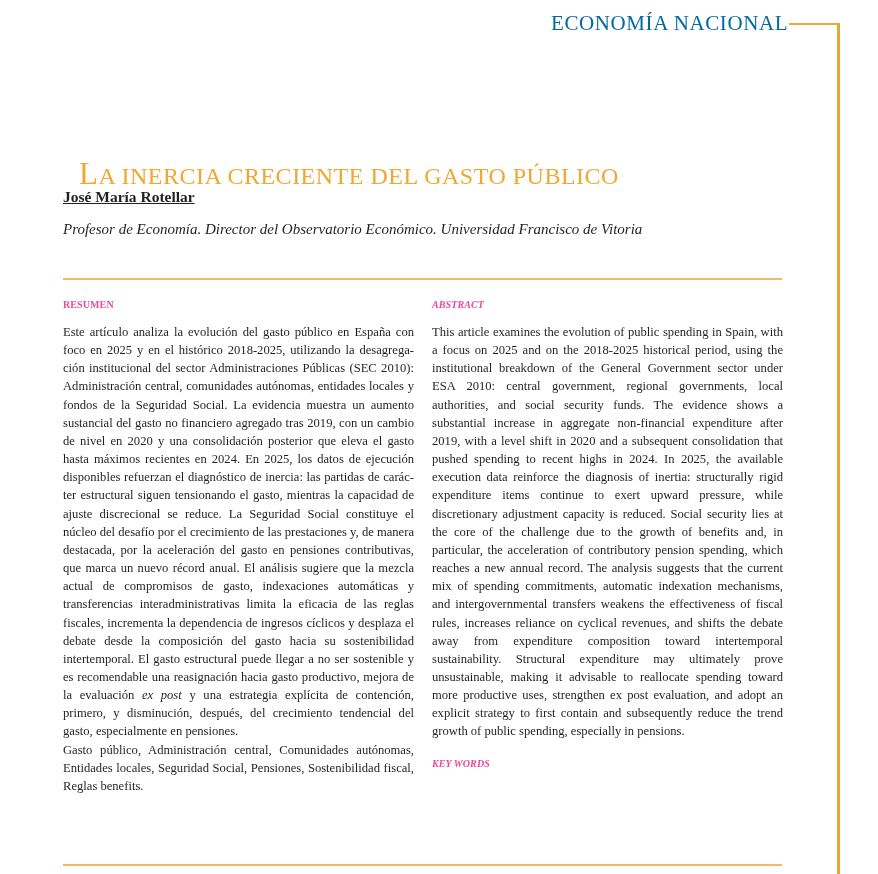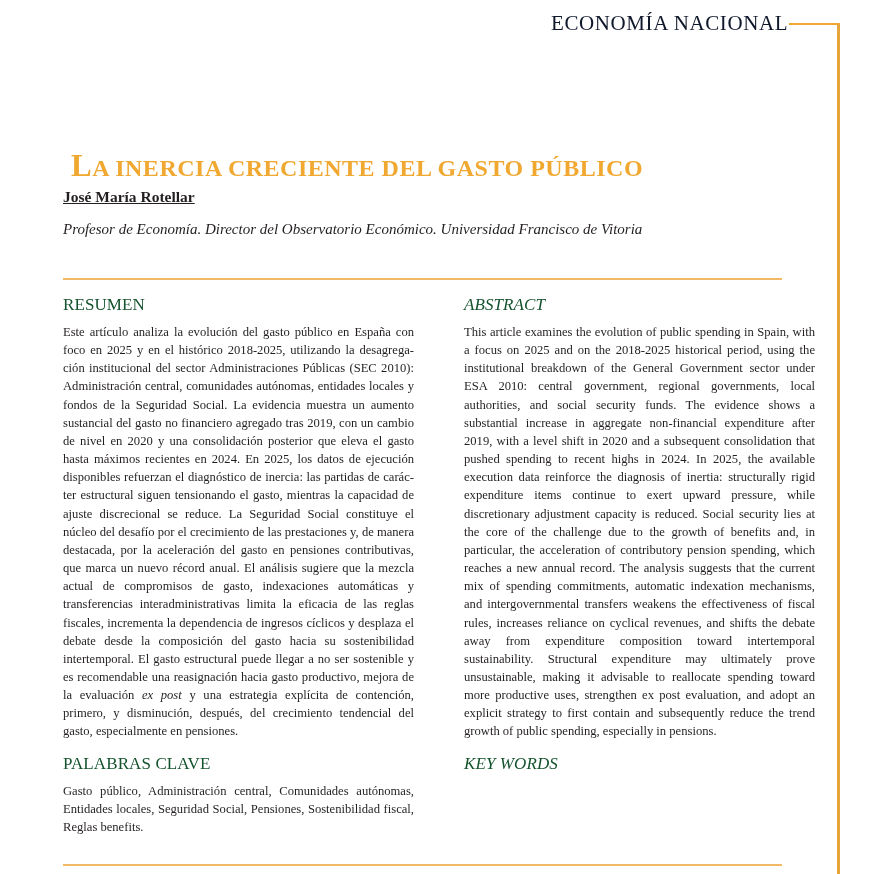--- a/index.html
+++ b/index.html
@@ -1,57 +1,56 @@
 <!DOCTYPE html>
 <html><head>
 <meta charset="utf-8">
 <style>
   html, body { margin: 0; padding: 0; background: #ffffff; }
   body { width: 878px; height: 874px; position: relative; overflow: hidden; font-family: "Liberation Serif", "DejaVu Serif", serif; color: #231f20; }
-  .section-label { position: absolute; left: 551px; top: 11px; font-size: 21px; color: #0f172a; letter-spacing: 0.6px; white-space: nowrap; font-family: "Liberation Serif", serif; }
+  .section-label { position: absolute; left: 551px; top: 11px; font-size: 21px; color: #0369a1; letter-spacing: 0.6px; white-space: nowrap; font-family: "Liberation Serif", serif; }
   .corner-h { position: absolute; left: 789px; top: 23px; width: 51px; height: 2px; background: #f0a830; }
   .corner-v { position: absolute; left: 837px; top: 23px; width: 3px; height: 851px; background: #e8a53a; }
   .title { position: absolute; left: 63px; top: 140px; font-size: 31px; color: #f0a830; white-space: nowrap; letter-spacing: 0.5px; font-family: "Liberation Serif", serif; }
   .title .cap { font-size: 31px; }
   .title .sc { font-size: 24px; text-transform: uppercase; }
   .author { position: absolute; left: 63px; top: 188px; font-size: 15.5px; font-weight: bold; white-space: nowrap; text-decoration: underline; }
   .affil { position: absolute; left: 63px; top: 221px; font-size: 15px; font-style: italic; white-space: nowrap; }
   .rule { position: absolute; height: 1.5px; background: #f1b866; }
   .rule-top { left: 63px; top: 278px; width: 719px; }
   .rule-bottom { left: 63px; top: 864px; width: 719px; }
   .col { position: absolute; top: 296px; width: 351px; font-size: 12.6px; line-height: 18.15px; }
   .col-left { left: 63px; }
-  .col-right { left: 432px; margin-left: 32px; }
-  .head { font-size: 17px; font-weight: normal; color: #14532d; margin: 0 0 9px 0; height: 18px; letter-spacing: 0.1px; }
+  .col-right { left: 432px; }
+  .head { font-size: 10px; font-weight: bold; color: #ec4899; margin: 0 0 9px 0; height: 18px; letter-spacing: 0.1px; }
   .col-right .head { font-style: italic; }
   .body { text-align: justify; margin: 0; hyphens: manual; }
   .col-right .body { }
   .kw-head { margin-top: 14px; }
   .ital { font-style: italic; }
 </style>
 </head>
 <body>
 
 <div class="section-label">ECONOMÍA NACIONAL</div>
 <div class="corner-h"></div>
 <div class="corner-v"></div>
 
-<h1 class="title" style="margin:8px;font-weight:bold;">
+<h1 class="title" style="margin:16px;font-weight:normal;">
   <span class="cap">L</span><span class="sc">a inercia creciente del gasto público</span>
 </h1>
 
 <div class="author">José María Rotellar</div>
 <div class="affil">Profesor de Economía. Director del Observatorio Económico. Universidad Francisco de Vitoria</div>
 
 <div class="rule rule-top"></div>
 
 <div class="col col-left">
   <div class="head">RESUMEN</div>
   <p class="body"><span>Este artículo analiza la evolución del gasto público en España con foco en 2025 y en el histórico 2018-2025, utilizando la desagrega­ción institucional del sector Administraciones Públicas (SEC 2010): Administración central, comunidades autónomas, entidades locales y fondos de la Seguridad Social. La evidencia muestra un aumento sustancial del gasto no financiero agregado tras 2019, con un cambio de nivel en 2020 y una consolidación posterior que eleva el gasto hasta máximos recientes en 2024. En 2025, los datos de ejecución disponibles refuerzan el diagnóstico de inercia: las partidas de carác­ter estructural siguen tensionando el gasto, mientras la capacidad de ajuste discrecional se reduce. La Seguridad Social constituye el núcleo del desafío por el crecimiento de las prestaciones y, de manera destacada, por la aceleración del gasto en pensiones contri­butivas, que marca un nuevo récord anual. El análisis sugiere que la mezcla actual de compromisos de gasto, indexaciones automáticas y transferencias interadministrativas limita la eficacia de las reglas fiscales, incrementa la dependencia de ingresos cíclicos y desplaza el debate desde la composición del gasto hacia su sostenibilidad intertemporal. El gasto estructural puede llegar a no ser sostenible y es recomendable una reasignación hacia gasto productivo, mejora de la evaluación </span><span class="ital">ex post</span><span> y una estrategia explícita de contención, primero, y disminución, después, del crecimiento tendencial del gasto, especialmente en pensiones.</span></p>
-  <div class="head kw-head">PALABRAS CLAVE</div>
   <p class="body">Gasto público, Administración central, Comunidades autónomas, Entidades locales, Seguridad Social, Pensiones, Sostenibilidad fiscal, Reglas benefits.</p>
 </div>
 
 <div class="col col-right">
   <div class="head">ABSTRACT</div>
   <p class="body">This article examines the evolution of public spending in Spain, with a focus on 2025 and on the 2018-2025 historical period, using the institutional breakdown of the General Government sector under ESA 2010: central government, regional governments, local authorities, and social security funds. The evidence shows a substantial increase in aggregate non-financial expenditure after 2019, with a level shift in 2020 and a subsequent consolidation that pushed spending to recent highs in 2024. In 2025, the available execution data reinforce the diagnosis of inertia: structurally rigid expenditure items continue to exert upward pressure, while discretionary adjustment capacity is reduced. Social security lies at the core of the challenge due to the growth of benefits and, in particular, the acceleration of contributory pension spending, which reaches a new annual record. The analysis suggests that the current mix of spending commitments, automatic indexation mechanisms, and intergovernmental transfers weakens the effectiveness of fiscal rules, increases reliance on cyclical revenues, and shifts the debate away from expenditure composition toward intertemporal sustainability. Structural expenditure may ultimately prove unsustainable, making it advisable to reallocate spending toward more productive uses, strengthen ex post evaluation, and adopt an explicit strategy to first contain and subsequently reduce the trend growth of public spending, especially in pensions.</p>
   <div class="head kw-head">KEY WORDS</div>
 </div>
 
 <div class="rule rule-bottom"></div>

